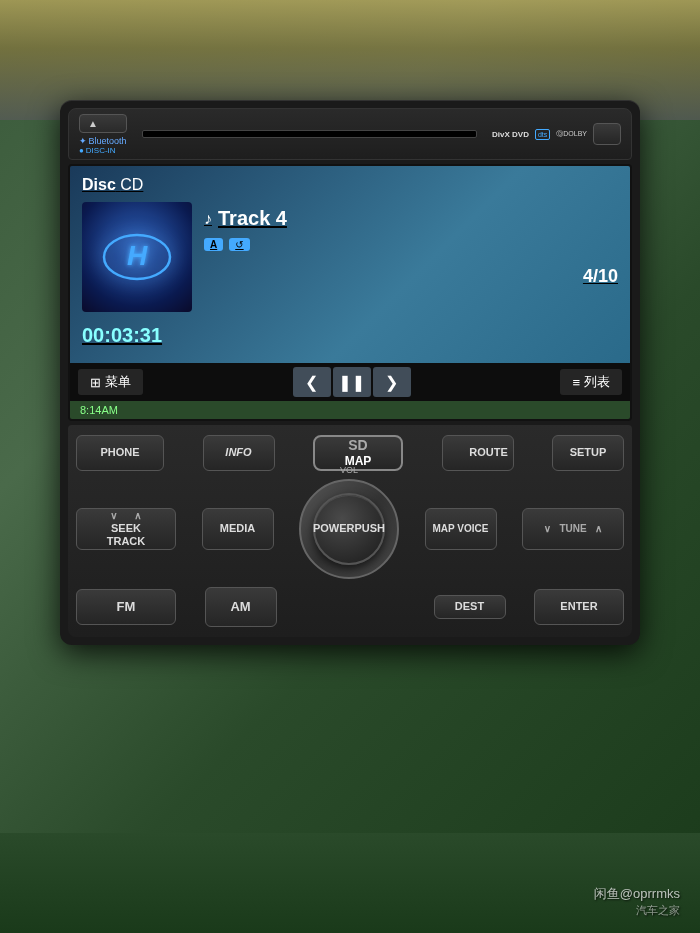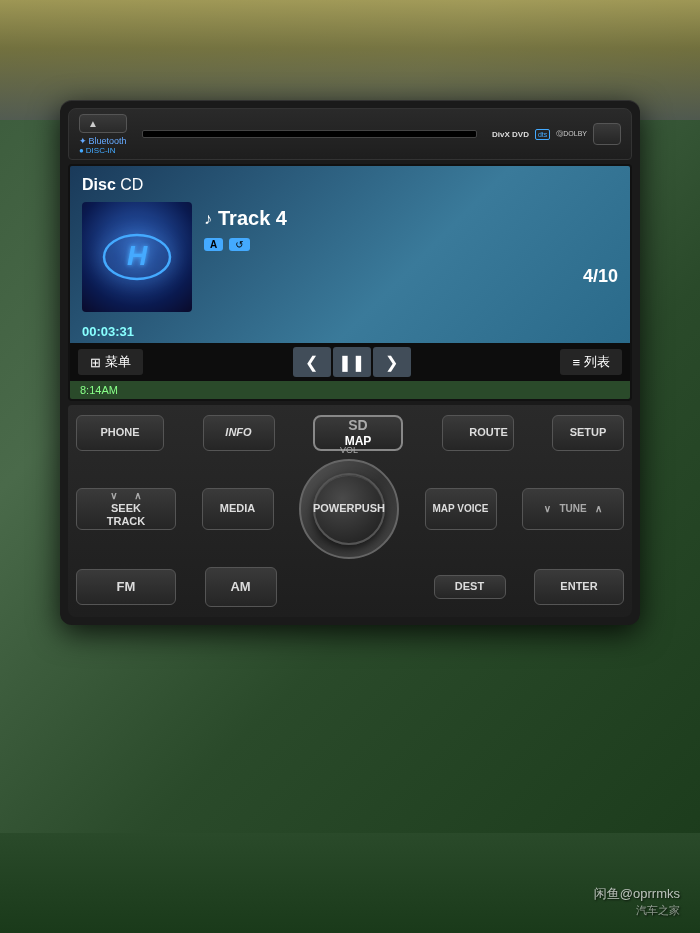--- a/index.html
+++ b/index.html
@@ -147,22 +147,23 @@
     .screen {
       background: #1a1a1a;
       border-radius: 4px;
       overflow: hidden;
       margin-bottom: 4px;
       border: 2px solid #111;
     }
 
     .screen-inner {
       background: linear-gradient(135deg, #1a3a5a 0%, #2a5a7a 30%, #3a7a9a 60%, #2a6a8a 100%);
-      padding: 10px 12px 0 12px;
+      padding: 10px 12px 12px 12px;
       position: relative;
+      text-decoration: underline;
     }
 
     
     .disc-header {
       color: #fff;
       font-size: 16px;
       font-weight: bold;
       margin-bottom: 8px;
     }
 
@@ -253,21 +254,21 @@
 
     .track-count {
       color: #fff;
       font-size: 18px;
       font-weight: bold;
       text-align: right;
     }
 
     .time-display {
       color: #8ff;
-      font-size: 13px;
+      font-size: 20px;
       font-weight: bold;
       padding: 4px 0;
     }
 
     
     .screen-bottom-bar {
       background: rgba(0,0,0,0.5);
       display: flex;
       align-items: center;
       padding: 4px 8px;

